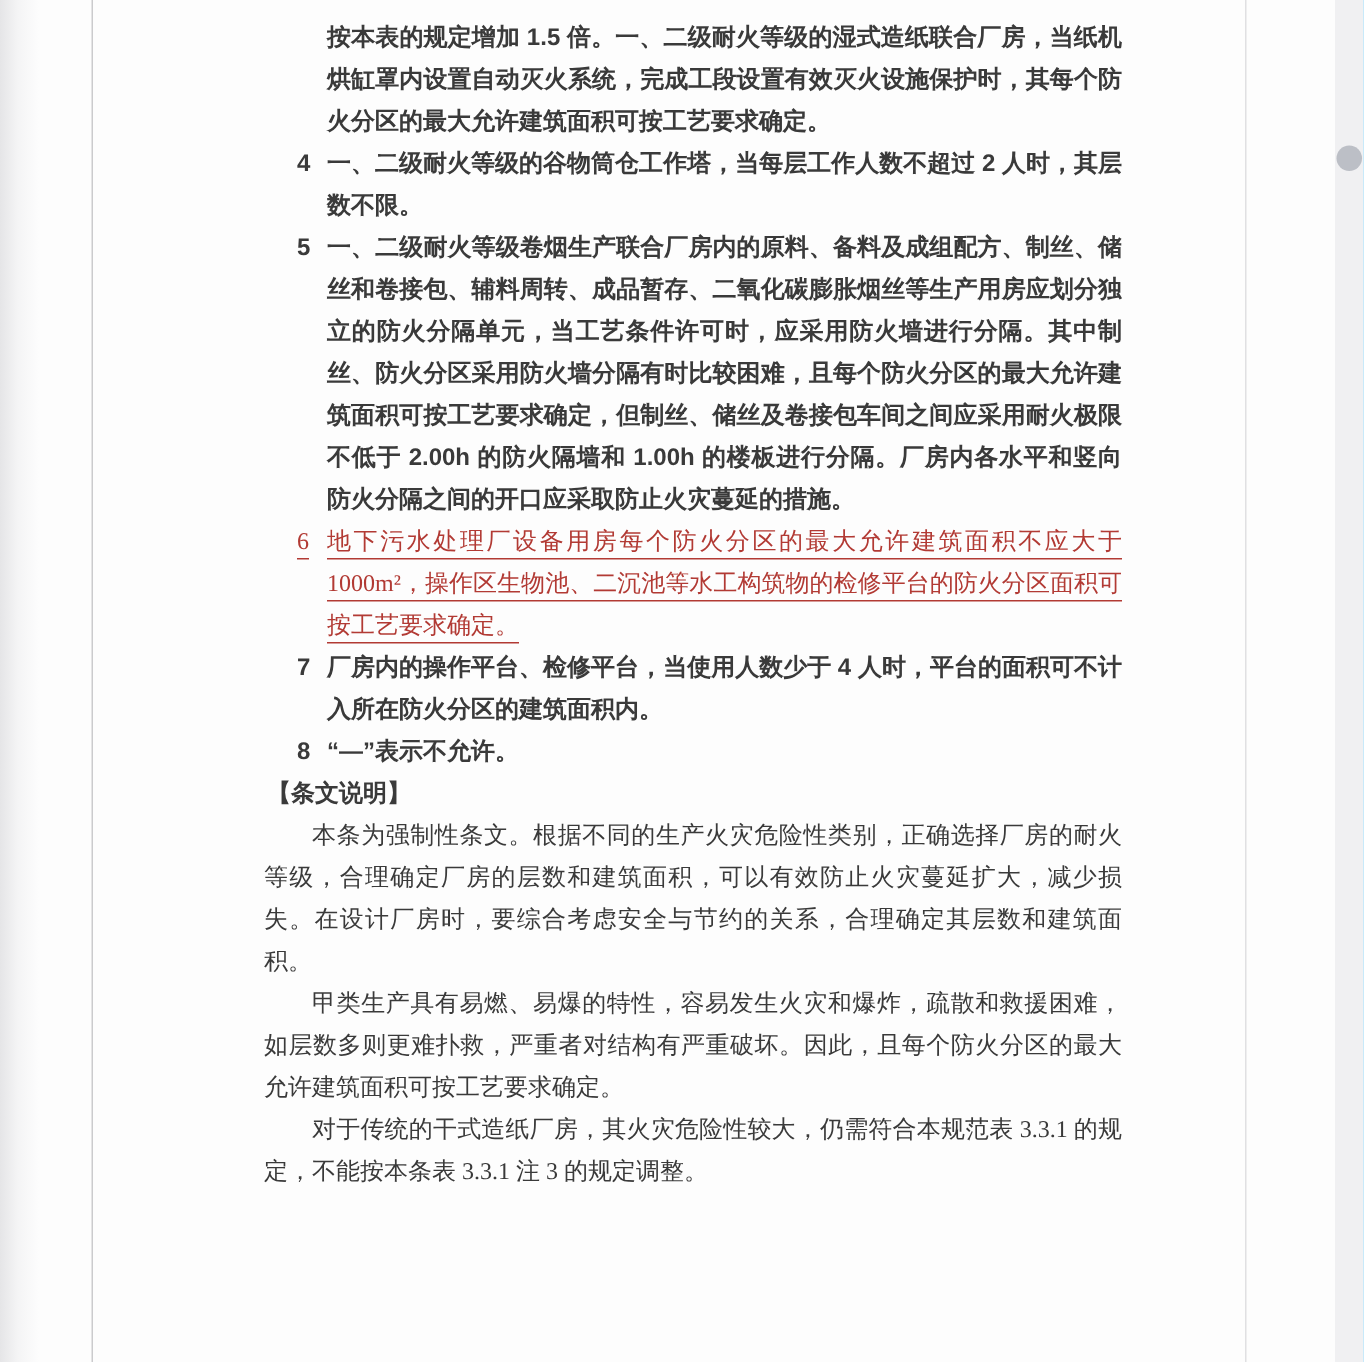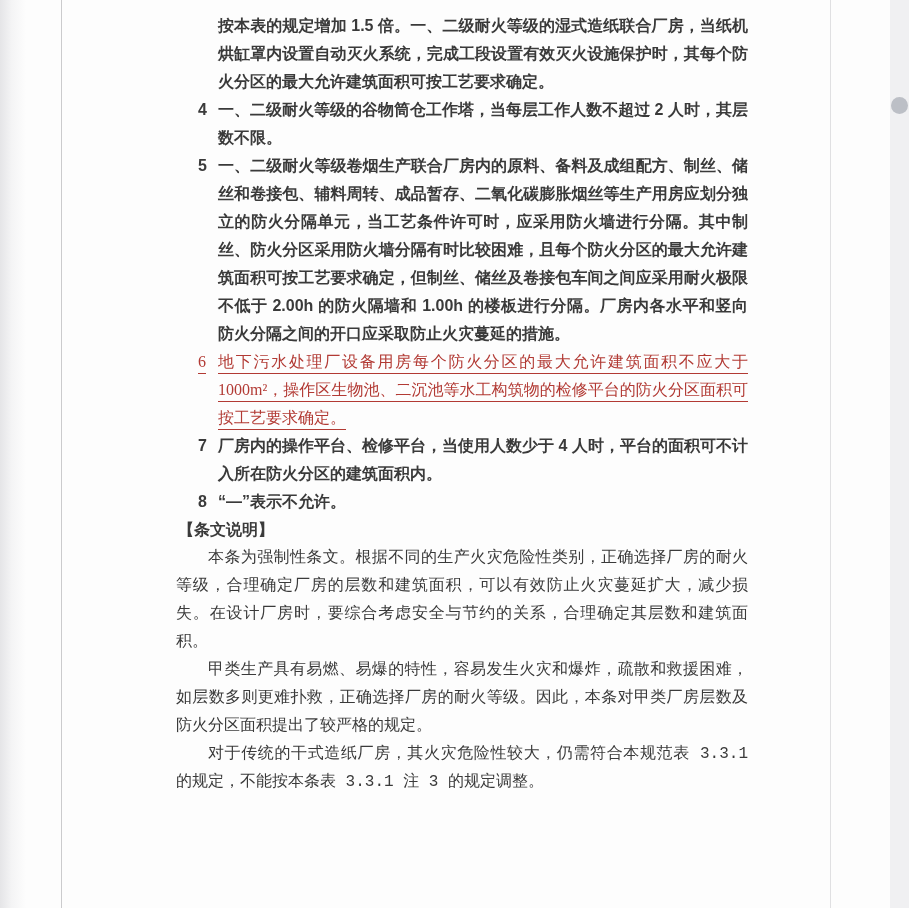--- a/index.html
+++ b/index.html
@@ -68,21 +68,21 @@
   }
   .emphasis .note-num {
     color: #b23a34;
     font-family: "Liberation Serif", "DejaVu Serif", serif;
     font-weight: normal;
     text-decoration: underline;
     text-underline-offset: 6px;
     text-decoration-thickness: 1px;
   }
   .section-heading { margin: 0 0 0 2px; font-weight: 600; }
-  .para { margin: 0; text-indent: 2em; font-family: Liberation Mono, monospace; }
+  .para { margin: 0; text-indent: 2em; }
 </style>
 </head>
 <body>
 
 <div class="viewport">
 
   <div class="left-shadow"></div>
 
   <div class="page"></div>
 
@@ -115,21 +115,21 @@
 
     <div class="note-item notes-font">
       <span class="note-num">8</span>
       <span>“—”表示不允许。</span>
     </div>
 
     <div class="section-heading notes-font">【条文说明】</div>
 
     <p class="para">本条为强制性条文。根据不同的生产火灾危险性类别，正确选择厂房的耐火等级，合理确定厂房的层数和建筑面积，可以有效防止火灾蔓延扩大，减少损失。在设计厂房时，要综合考虑安全与节约的关系，合理确定其层数和建筑面积。</p>
 
-    <p class="para">甲类生产具有易燃、易爆的特性，容易发生火灾和爆炸，疏散和救援困难，如层数多则更难扑救，正确选择厂房的耐火等级。因此，本条对甲类厂房层数及防火分区面积提出了较严格的规定。</p>
+    <p class="para">甲类生产具有易燃、易爆的特性，容易发生火灾和爆炸，疏散和救援困难，如层数多则更难扑救，严重者对结构有严重破坏。因此，且每个防火分区的最大允许建筑面积可按工艺要求确定。</p>
 
 
     <p class="para">对于传统的干式造纸厂房，其火灾危险性较大，仍需符合本规范表 3.3.1 的规定，不能按本条表 3.3.1 注 3 的规定调整。</p>
 
   </div>
 
   <div class="scroll-track"></div>
   <div class="scroll-thumb"></div>
 
 </div>

